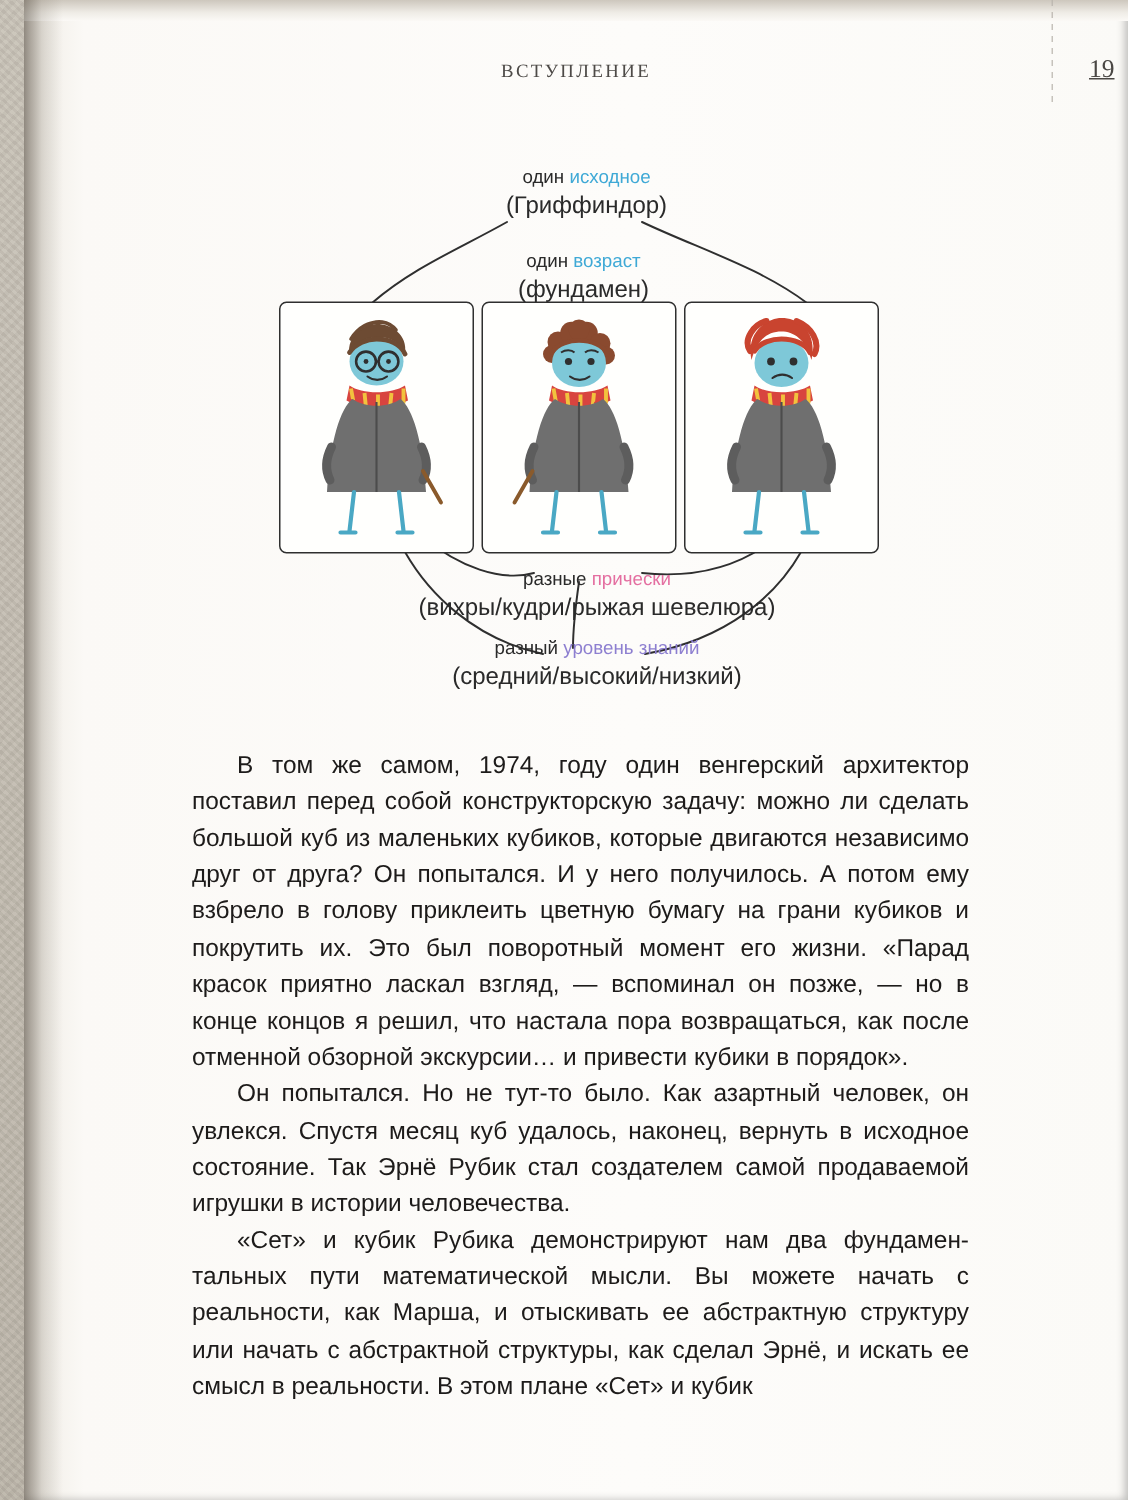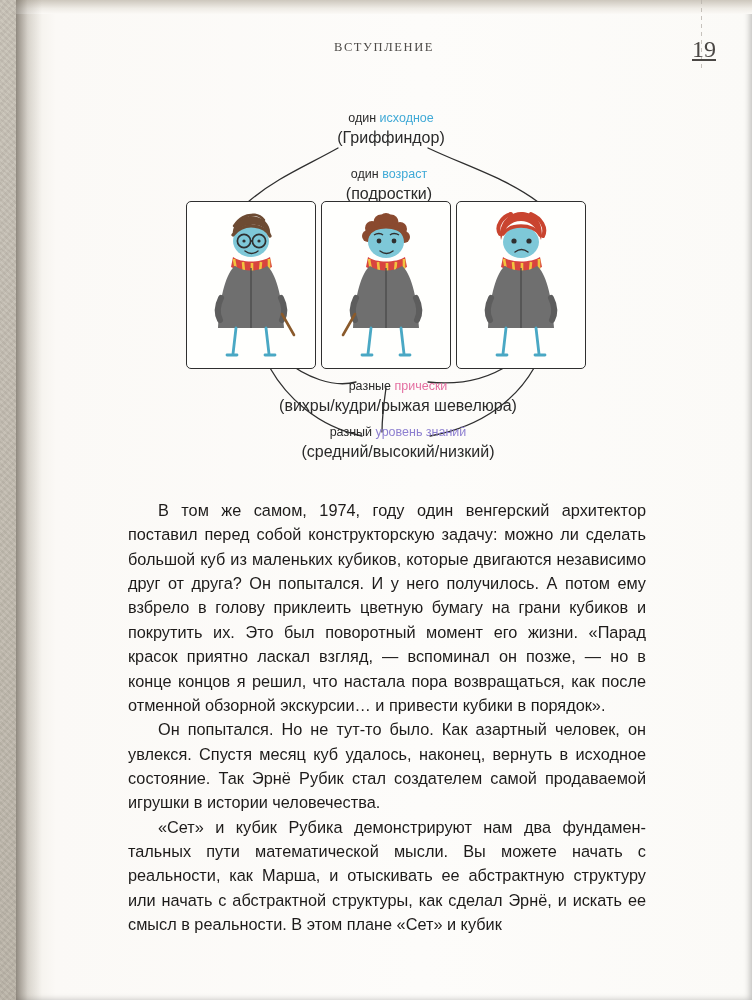--- a/index.html
+++ b/index.html
@@ -75,23 +75,23 @@
     top: 0;
     width: 736px;
     text-align: center;
     font-size: 12.5px;
     letter-spacing: 1.6px;
     color: #4d4a47;
     font-family: "Liberation Serif", serif;
   }
   #running-head .folio {
     position: absolute;
-    right: 36px;
+    right: 9px;
     top: -4px;
-    font-size: 24px;
+    font-size: 17px;
     color: #4a4744;
     text-decoration: underline;
   }
   
   #crop-mark {
     position: absolute;
     right: 50px;
     top: 0;
     width: 1px;
     height: 72px;
@@ -183,21 +183,21 @@
       </g>
     </svg>
 
     <div class="fig-label" style="left:125px; top:14px; width:200px;">
       <span><span>один </span><span class="hl-blue">исходное</span></span><br>
       <span class="sub">(Гриффиндор)</span>
     </div>
 
     <div class="fig-label" style="left:128px; top:70px; width:190px;">
       <span><span>один </span><span class="hl-blue">возраст</span></span><br>
-      <span class="sub">(подростки)</span>
+      <span class="sub">(фундамен)</span>
     </div>
 
     <div class="card" style="left:20px; top:105px; width:128px; height:166px;">
       <svg width="128" height="166" viewBox="0 0 128 166">
 
         <path d="M46,34 C44,22 56,14 64,14 C74,14 85,21 83,34 C80,26 72,22 64,23 C56,23 49,27 46,34 Z" fill="#6d4b33"></path>
         <path d="M47,24 C52,16 60,12 66,13 M58,15 C64,11 72,12 77,18" stroke="#6d4b33" stroke-width="2.4" fill="none" stroke-linecap="round"></path>
 
         <ellipse cx="64" cy="39" rx="18" ry="16" fill="#7ec8d8"></ellipse>
         <path d="M46,33 C50,27 58,24 64,24 C72,24 80,27 83,34" stroke="#6d4b33" stroke-width="3.2" fill="none" stroke-linecap="round"></path>

